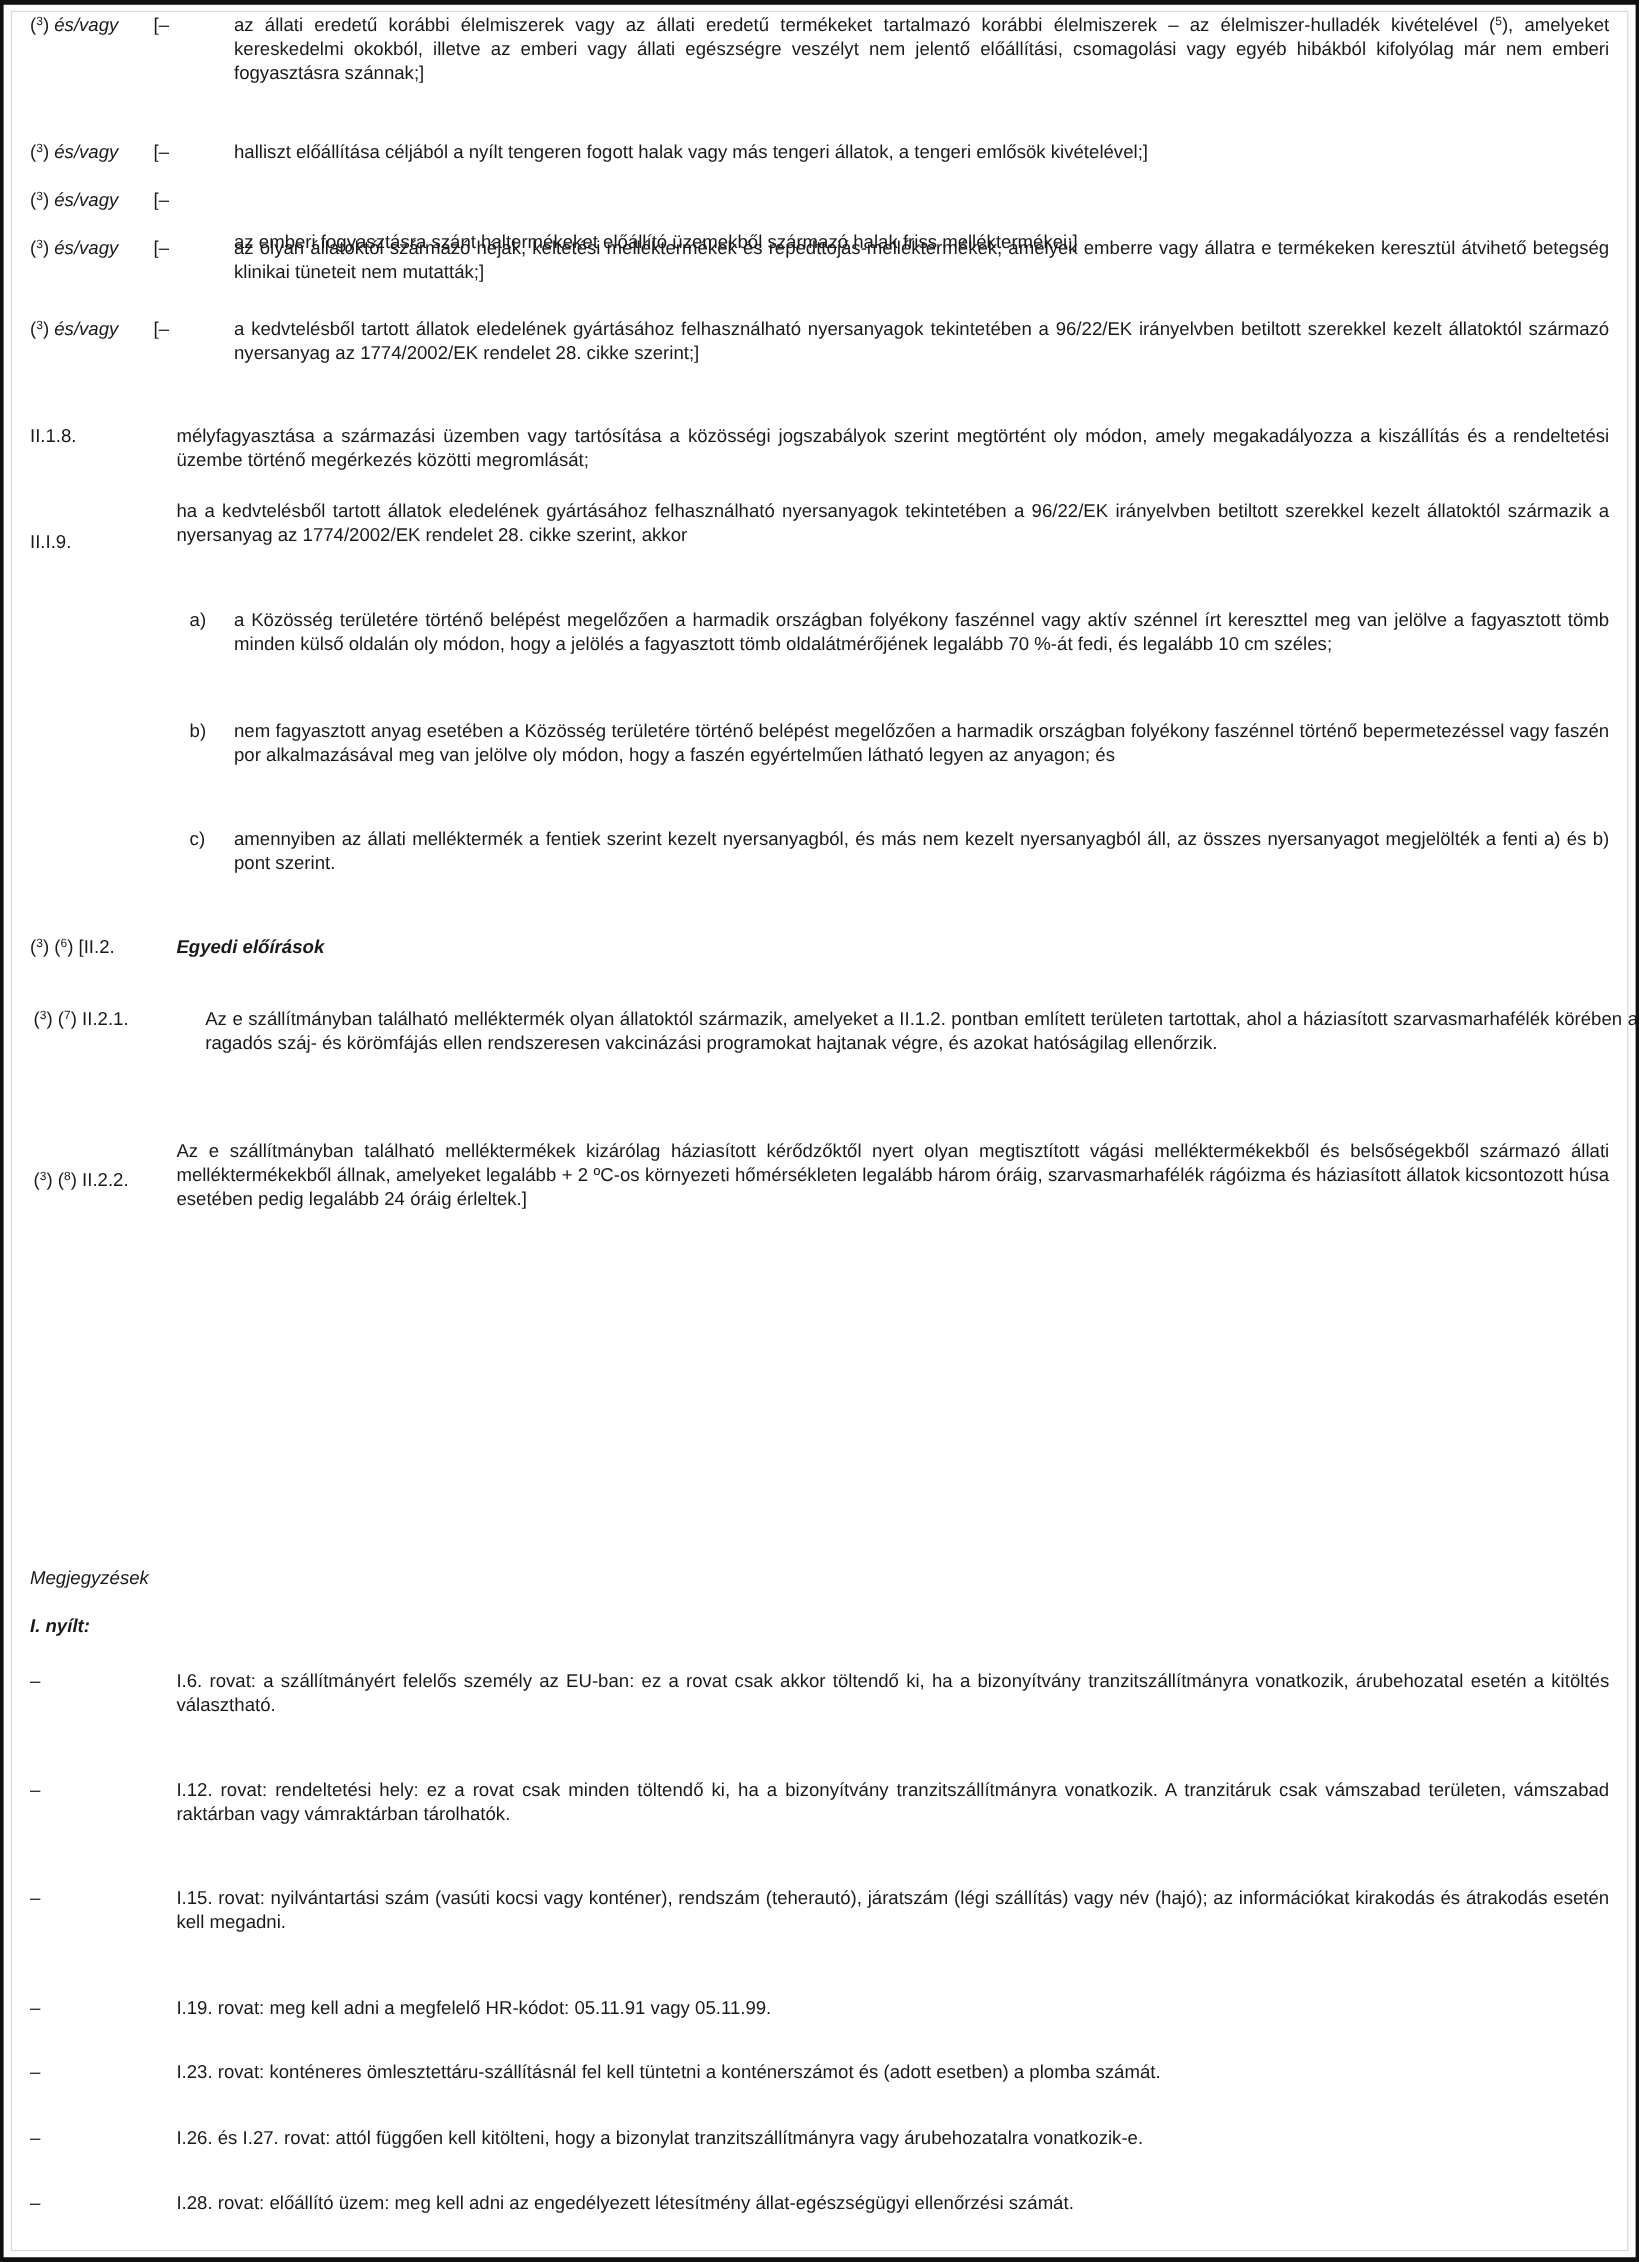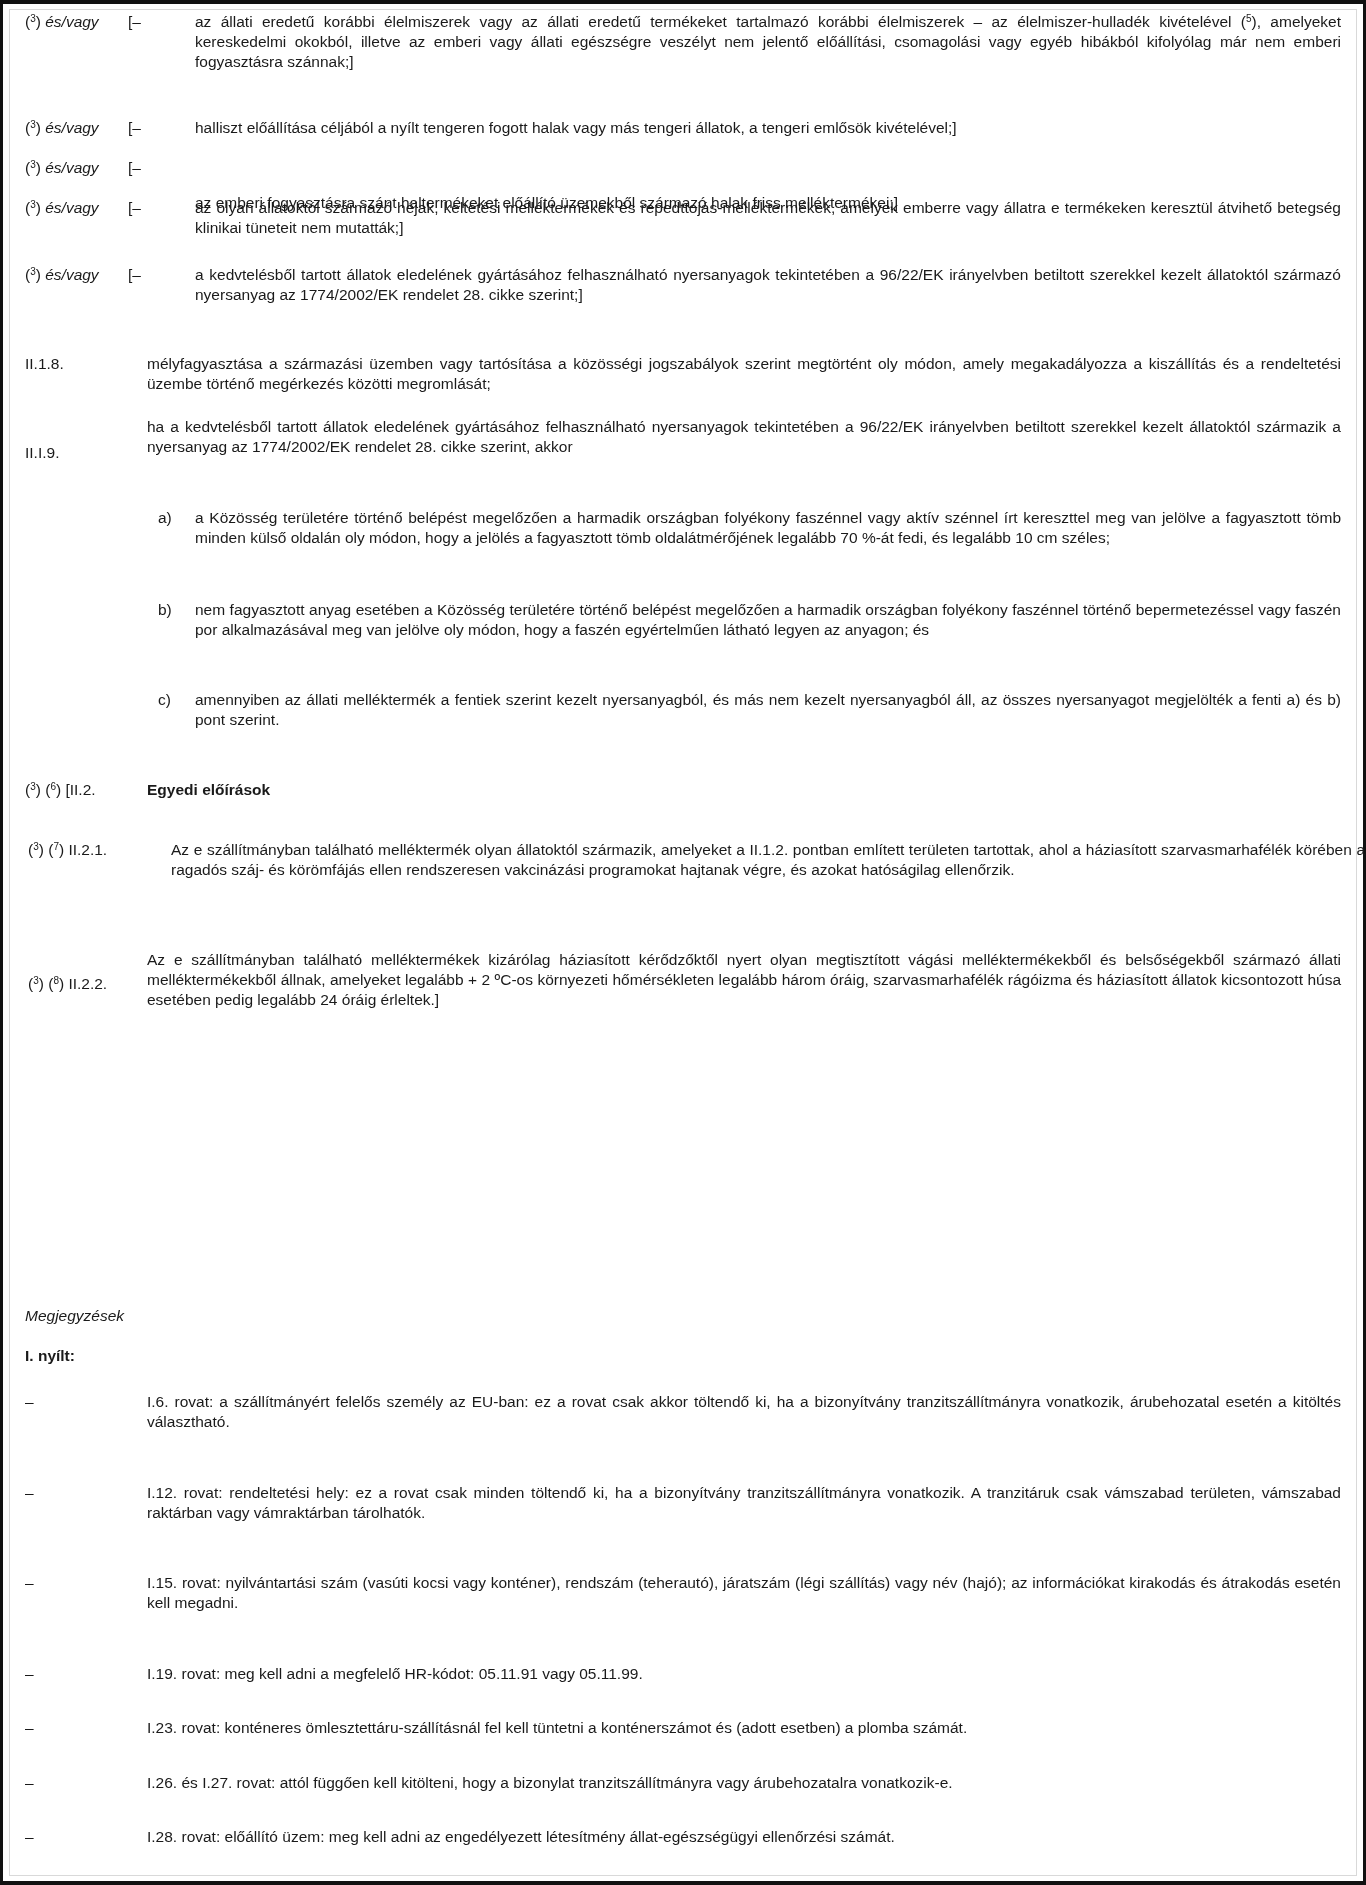--- a/index.html
+++ b/index.html
@@ -12,21 +12,21 @@
     position: absolute; left: 0; top: 0; width: 1366px; height: 1885px;
     box-sizing: border-box; border: 3px solid #111; border-top-width: 4px; border-bottom-width: 4px;
   }
   .frame-inner {
     position: absolute; left: 6px; top: 5px; right: 6px; bottom: 5px;
     border: 1px solid #d9d9d9;
   }
   .abs { position: absolute; }
   .just { text-align: justify; }
   .it { font-style: italic; }
-  .b { font-weight: bold; }
+  .b { font-weight: bold; font-style: italic; }
   sup { font-size: 10px; line-height: 0; vertical-align: 5px; }
   .ref { white-space: nowrap; }
 </style>
 </head>
 <body>
 
 <div class="frame">
   <div class="frame-inner"></div>
 </div>
 

